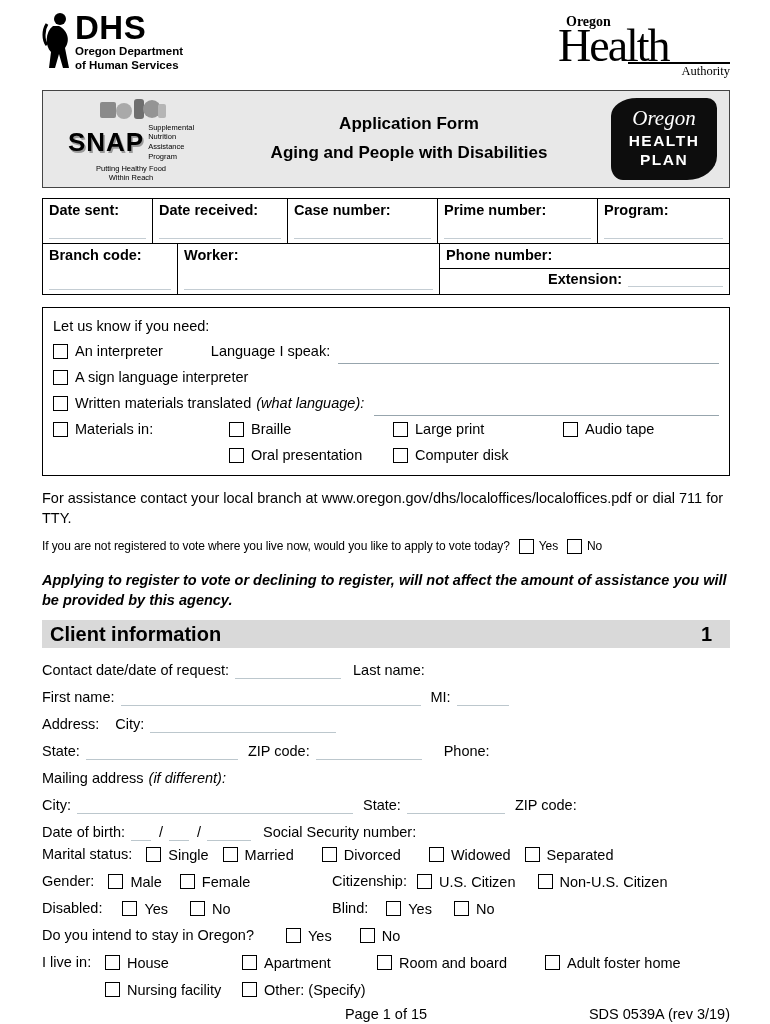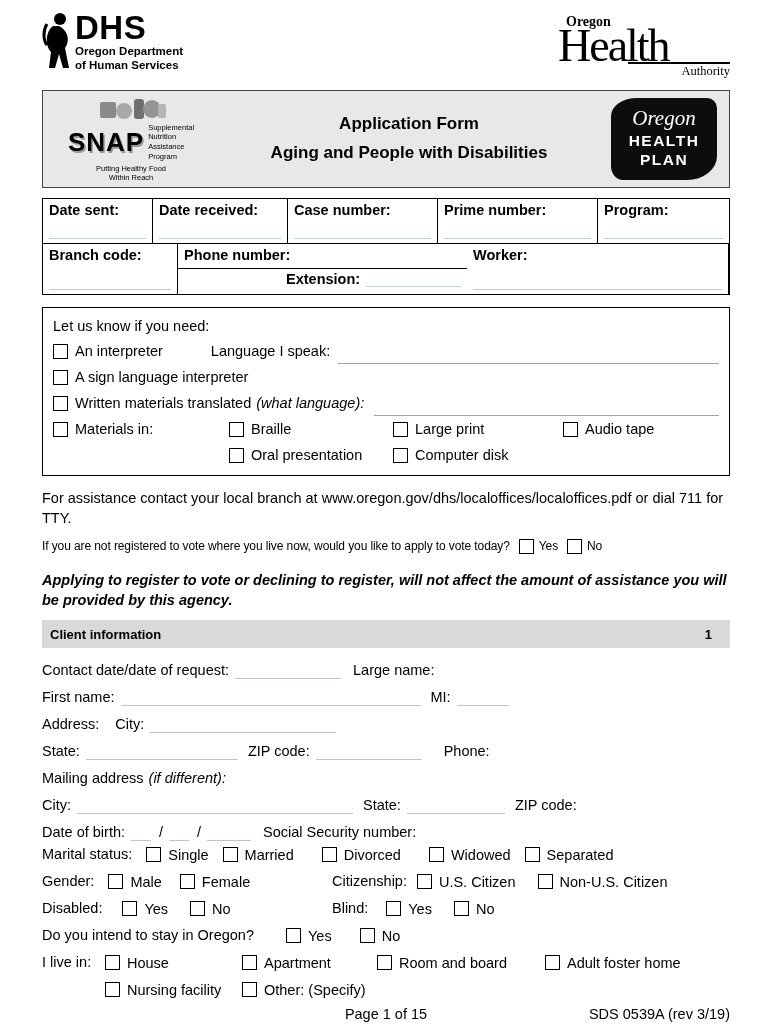--- a/index.html
+++ b/index.html
@@ -62,21 +62,21 @@
   .mat-cell { height:26px; display:flex; align-items:center; }
 
   
   .assist { margin-top:12px; line-height:1.4; }
   .voter-line { margin-top:10px; display:flex; align-items:center; white-space:nowrap; font-size:12px; letter-spacing:-0.1px; }
   .voter-line .cb { margin-left:9px; margin-right:5px; }
   .voter-note { font-weight:bold; font-style:italic; line-height:1.4; margin-top:16px; }
 
   
   .sec { margin-top:10px; background:#d9d9d9; display:flex; justify-content:space-between; align-items:center;
-         padding:3px 18px 3px 8px; font-weight:bold; font-size:13px; height:28px;gap:12px; }
+         padding:3px 18px 3px 8px; font-weight:bold; font-size:20px; height:28px;gap:12px; }
 
   
   .fields { margin-top:4px; }
   .f-row { display:flex; align-items:flex-end; height:27px; white-space:nowrap; }
   .f-label { padding-bottom:1px; flex:none; }
   .f-line { border-bottom:1.2px solid #bcc7cd; height:20px; margin-left:6px; flex:none; }
   .cb-row { display:flex; align-items:center; height:27px; white-space:nowrap; }
   .opt { display:inline-flex; align-items:center; flex:none; }
   .half-l { width:290px; display:inline-flex; align-items:center; flex:none; }
   .half-r { flex:1; display:inline-flex; align-items:center; }
@@ -171,33 +171,33 @@
       <div class="o-cell last" style="flex:1">
         <div class="o-label">Program:</div>
         <div class="o-fill"></div>
       </div>
     </div>
     <div class="o-row o-r2">
       <div class="o-cell" style="width:135px">
         <div class="o-label">Branch code:</div>
         <div class="o-fill"></div>
       </div>
+      <div class="o-cell" style="width:262px">
+        <div class="o-label">Worker:</div>
+        <div class="o-fill"></div>
+      </div>
       <div class="o-cell o-phone last">
         <div class="p-top">
           <div class="o-label">Phone number:</div>
         </div>
         <div class="o-ext">
           <div class="o-label">Extension:</div>
           <div class="o-fill"></div>
         </div>
       </div>
-      <div class="o-cell" style="width:262px">
-        <div class="o-label">Worker:</div>
-        <div class="o-fill"></div>
-      </div>
     </div>
   </div>
 
   <div class="needs">
     <div class="n-title">Let us know if you need:</div>
     <div class="n-row">
       <span class="cb"></span>
       <span>An interpreter</span>
       <span class="f-label" style="margin-left:48px">Language I speak:</span>
       <span class="n-line grow" style="margin-left:8px"></span>
@@ -256,21 +256,21 @@
   <div class="sec">
     <span>Client information</span>
     <span>1</span>
   </div>
 
   <div class="fields">
 
     <div class="f-row">
       <span class="f-label">Contact date/date of request:</span>
       <span class="f-line" style="width:106px"></span>
-      <span class="f-label ml12">Large name:</span>
+      <span class="f-label ml12">Last name:</span>
       <span class="f-line grow"></span>
     </div>
 
     <div class="f-row">
       <span class="f-label">First name:</span>
       <span class="f-line" style="width:300px"></span>
       <span class="f-label ml10">MI:</span>
       <span class="f-line" style="width:52px"></span>
       <span class="sp grow"></span>
     </div>

